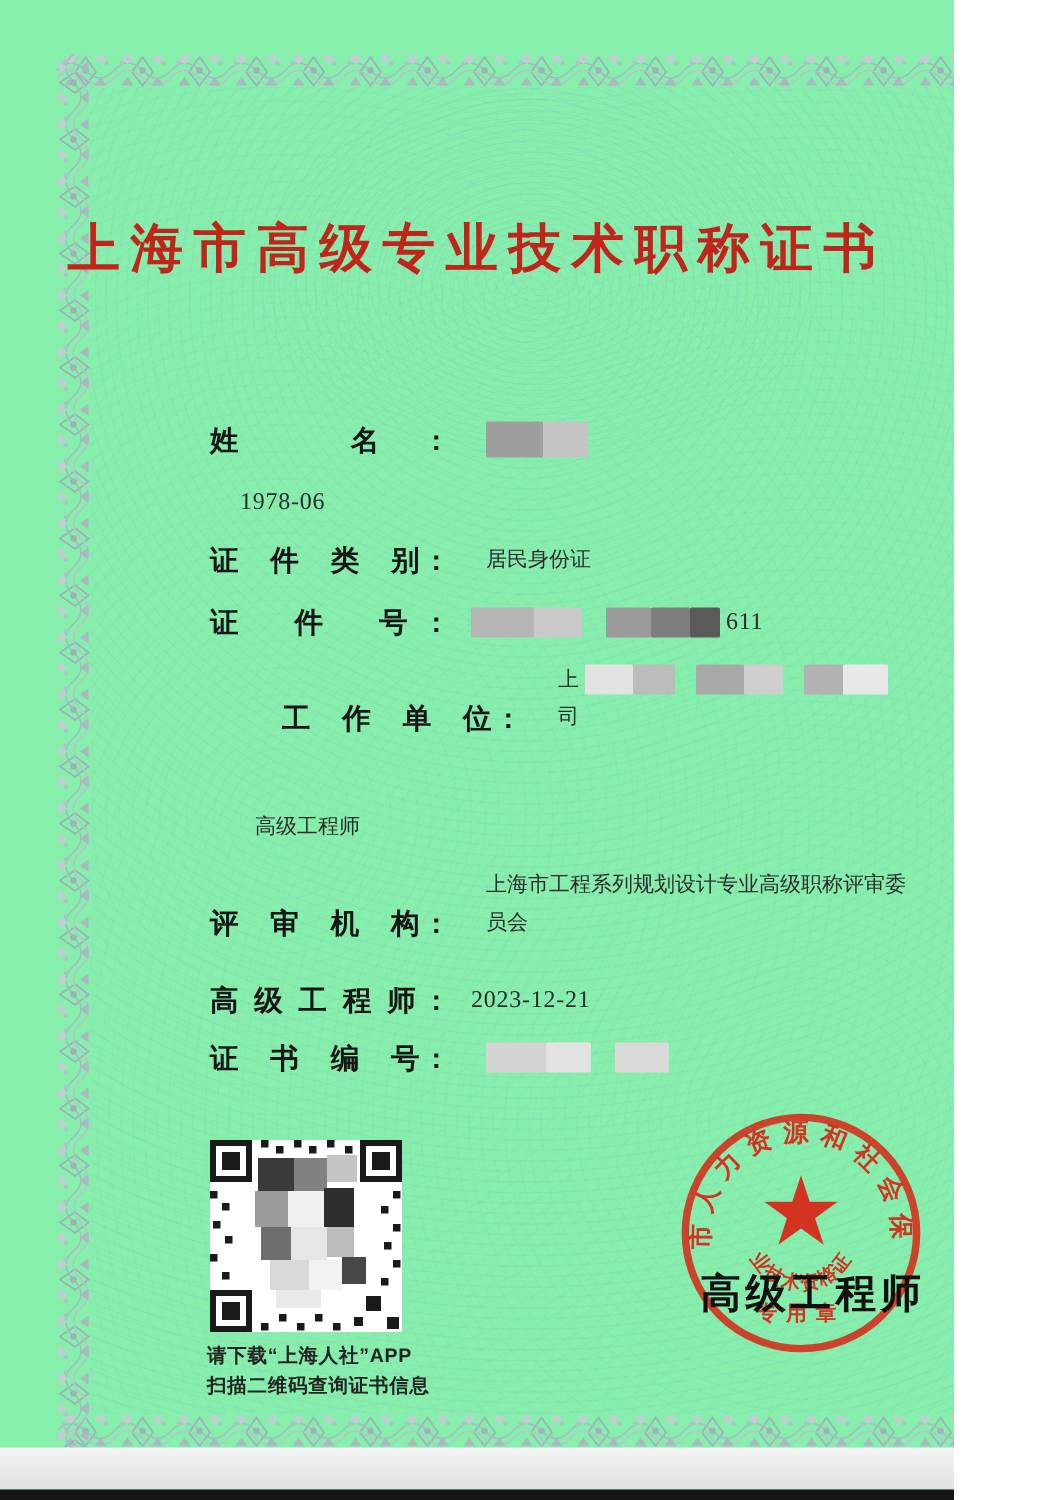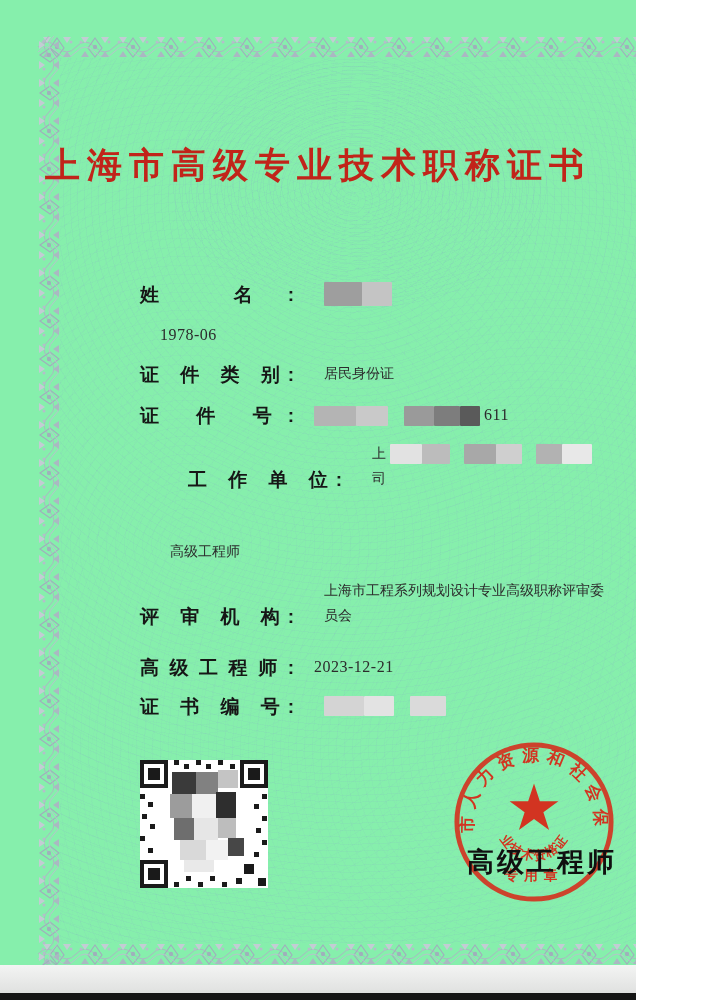--- a/index.html
+++ b/index.html
@@ -222,20 +222,24 @@
       <rect x="34" y="58" width="20" height="22" fill="#6e6e6e"></rect>
         <rect x="54" y="58" width="24" height="22" fill="#e6e6e6"></rect>
         <rect x="78" y="58" width="18" height="20" fill="#bdbdbd"></rect>
       <rect x="40" y="80" width="26" height="20" fill="#d9d9d9"></rect>
         <rect x="66" y="80" width="22" height="20" fill="#f2f2f2"></rect>
         <rect x="88" y="78" width="16" height="18" fill="#474747"></rect>
       <rect x="44" y="100" width="30" height="12" fill="#e9e9e9"></rect>
     </g>
   </svg>
 
+  <div class="qr-caption">
+    <div>请下载“上海人社”APP</div>
+    <div>扫描二维码查询证书信息</div>
+  </div>
 
   <svg class="seal" width="168" height="168" viewBox="0 0 170 170">
     <defs>
       <path id="sealTopArc" d="M26.7 106.2 A62 62 0 1 1 143.3 106.2"></path>
       <path id="sealInnerArc" d="M49.3 98 A38 38 0 0 0 120.7 98"></path>
     </defs>
     <circle cx="85" cy="85" r="78" fill="none" stroke="#d23421" stroke-width="5" opacity="0.92"></circle>
     <text font-size="17" font-weight="bold" fill="#d23421" letter-spacing="7" font-family="Liberation Sans, sans-serif">
       <textPath href="#sealTopArc" startOffset="50%" text-anchor="middle">上海市人力资源和社会保障局</textPath>
     </text>

